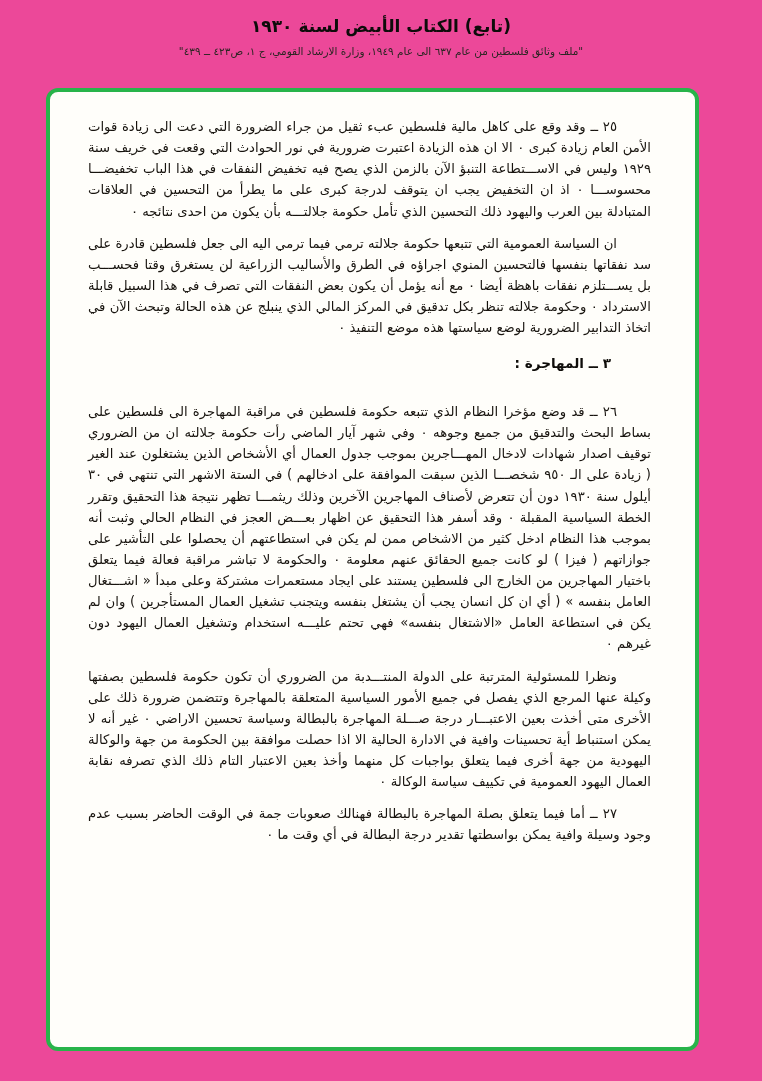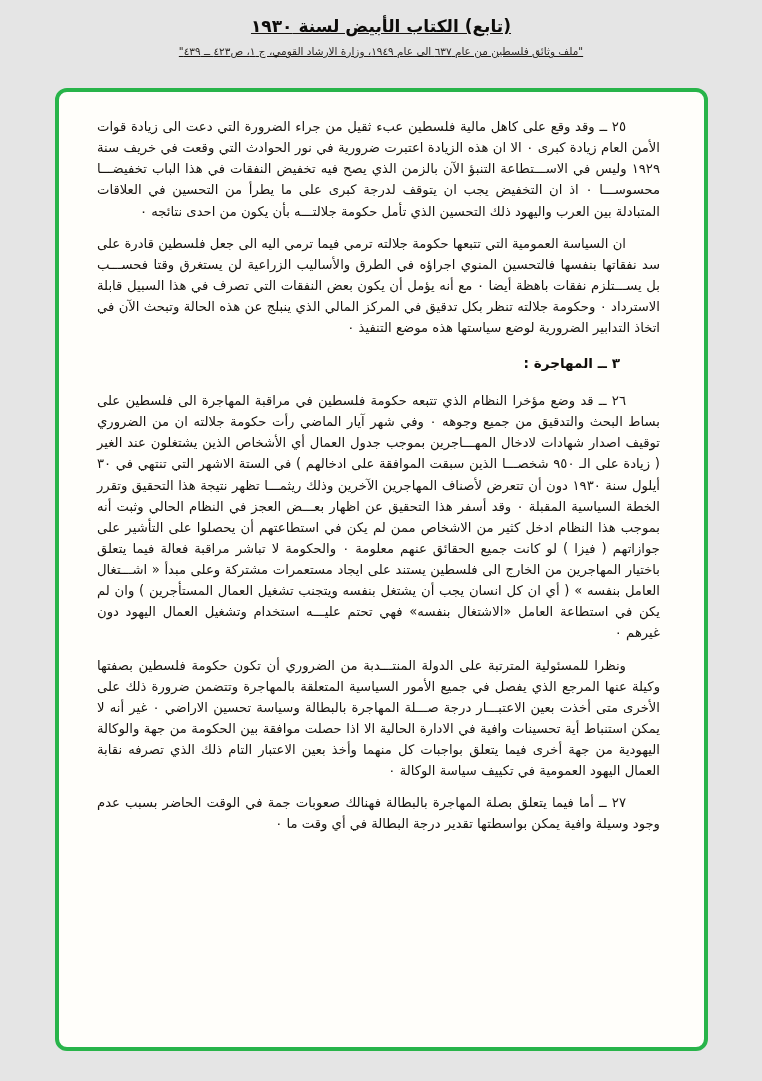--- a/index.html
+++ b/index.html
@@ -11,43 +11,42 @@
     width: 762px;
     height: 1081px;
     overflow: hidden;
     font-family: "DejaVu Sans", sans-serif;
     color: #161310;
   }
   .page {
     position: relative;
     width: 762px;
     height: 1081px;
-    background: #e5e5e5;
-    text-decoration: underline;
+    background: #ec4899;
   }
   .page-header {
     direction: rtl;
     text-align: center;
     padding-top: 16px;
   }
   .page-title {
     margin: 0;
     font-size: 17px;
     font-weight: bold;
     color: #0d0c0a;
     letter-spacing: 0.2px;
   }
   .page-source {
     margin-top: 9px;
     font-size: 10.5px;
     color: #2a2622;
   }
   .scan-frame {
     position: absolute;
-    left: 55px;
+    left: 46px;
     top: 88px;
     width: 653px;
     height: 963px;
     box-sizing: border-box;
     border: 4px solid #28b44a;
     border-radius: 12px;
     background: #fffefa;
     overflow: hidden;
   }
   .scan-content {
@@ -61,21 +60,21 @@
   .para {
     margin: 0 0 11px 0;
     text-indent: 34px;
   }
   .para:last-child {
     margin-bottom: 12px;
   }
   .section-heading {
     font-size: 13.6px;
     font-weight: bold;
-    margin: 15px 40px 15px 0;
+    margin: 15px 40px 26px 0;
     text-indent: 0;
     color: #0f0d0a;
   }
 </style>
 </head>
 <body>
 
 <div class="page">
 
   <header class="page-header">

